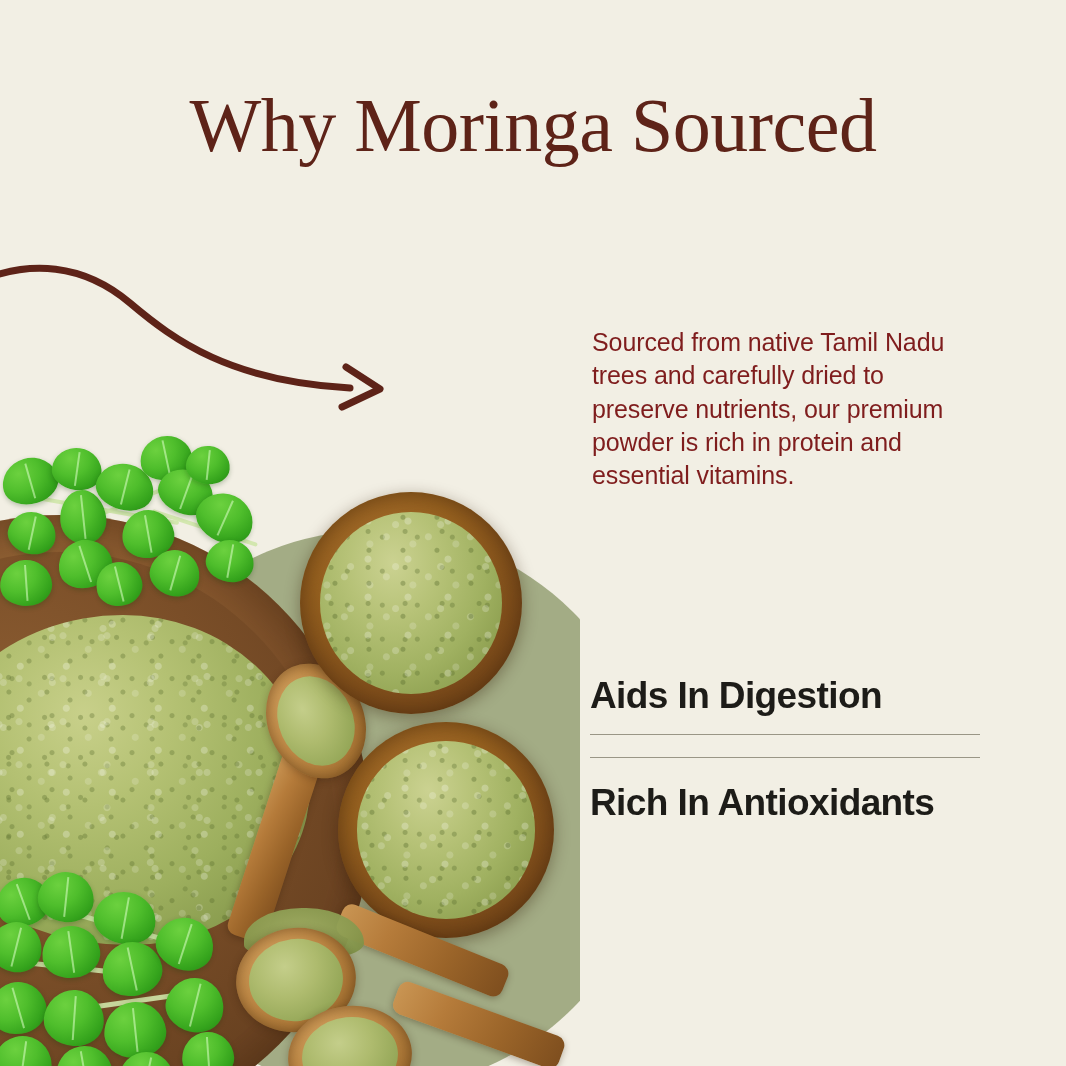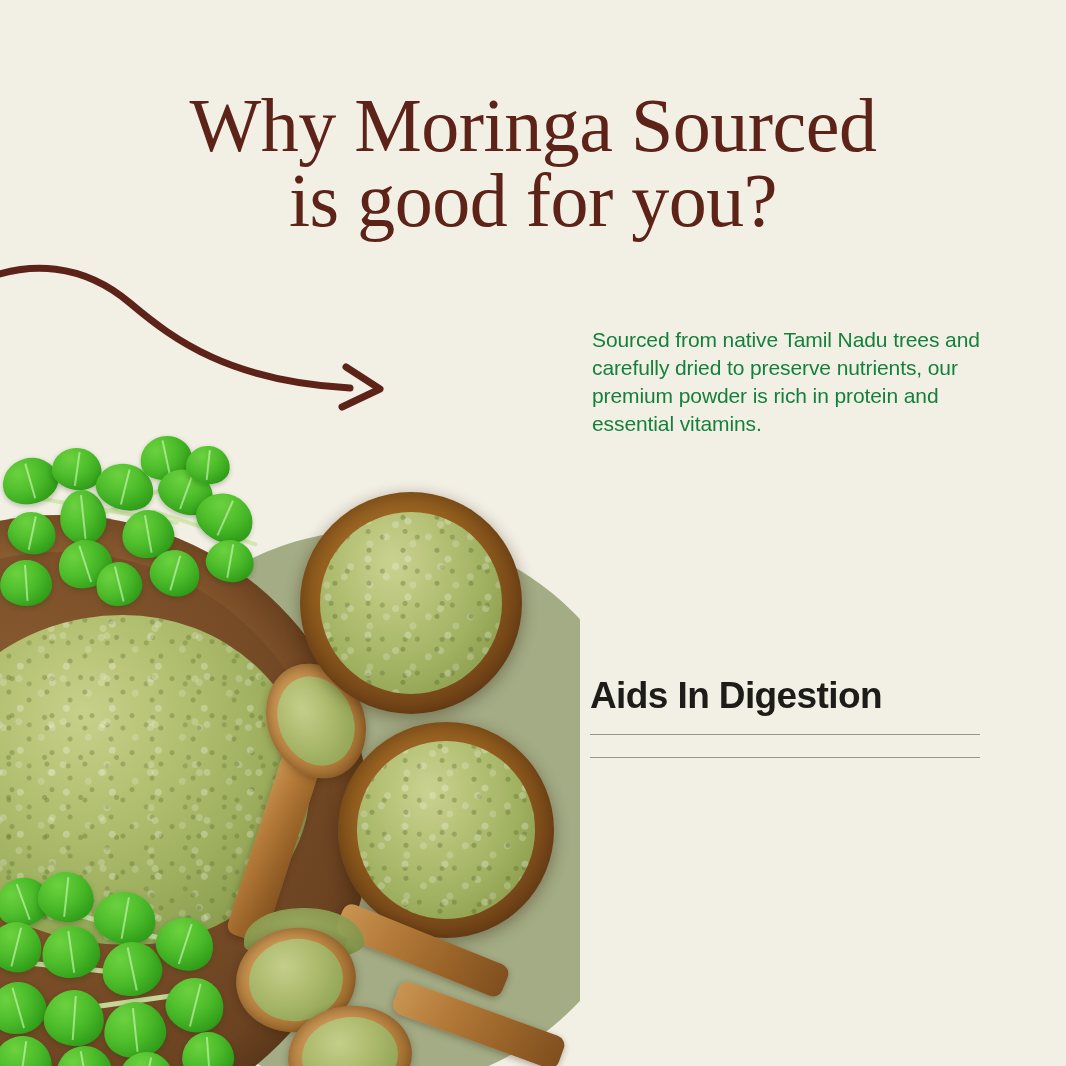--- a/index.html
+++ b/index.html
@@ -39,23 +39,23 @@
     left:-10px; top:255px;
     width:420px; height:175px;
     pointer-events:none;
   }
 
   
   .intro {
     position:absolute;
     left:592px; top:326px;
     width:392px;
-    font-size:21px;
+    font-size:25px;
     line-height:1.33;
-    color:#15803d;
+    color:#7f1d1d;
     letter-spacing:-0.1px;
   }
 
   
   .benefits {
     position:absolute;
     left:590px; top:674px;
     width:390px;
     font-weight:bold;
   }
@@ -242,36 +242,36 @@
     background:linear-gradient(to right, rgba(242,239,228,0) 0%, rgba(242,239,228,.0) 40%, rgba(242,239,228,0) 100%);
   }
 </style>
 </head>
 <body>
 
 <div id="poster">
 
   <h1 class="headline">
     <span class="l1">Why Moringa Sourced</span>
-    <span class="l2">is good for you?</span>
   </h1>
 
   <div class="arrow-wrap">
     <svg width="420" height="175" viewBox="0 0 420 175" fill="none" aria-hidden="true">
       <path d="M-20 30 C 40 2, 95 10, 140 48 C 185 86, 240 126, 360 133" stroke="#5E2318" stroke-width="7" stroke-linecap="round" fill="none"></path>
       <path d="M356 112 L 390 134 L 352 152" stroke="#5E2318" stroke-width="7" stroke-linecap="round" stroke-linejoin="round" fill="none"></path>
     </svg>
   </div>
 
   <p class="intro">Sourced from native Tamil Nadu trees and carefully dried to preserve nutrients, our premium powder is rich in protein and essential vitamins.</p>
 
   <div class="benefits">
     <div class="benefit">Aids In Digestion</div>
     <div class="bdivider"></div>
     <div class="bdivider"></div>
+    <div class="benefit multi">Rich In Antioxidants</div>
   </div>
 
   <div class="photo">
 
     <div class="sage-circle"></div>
 
     <div class="plate"></div>
     <div class="plate-inner"></div>
     <div class="mound"></div>
 

